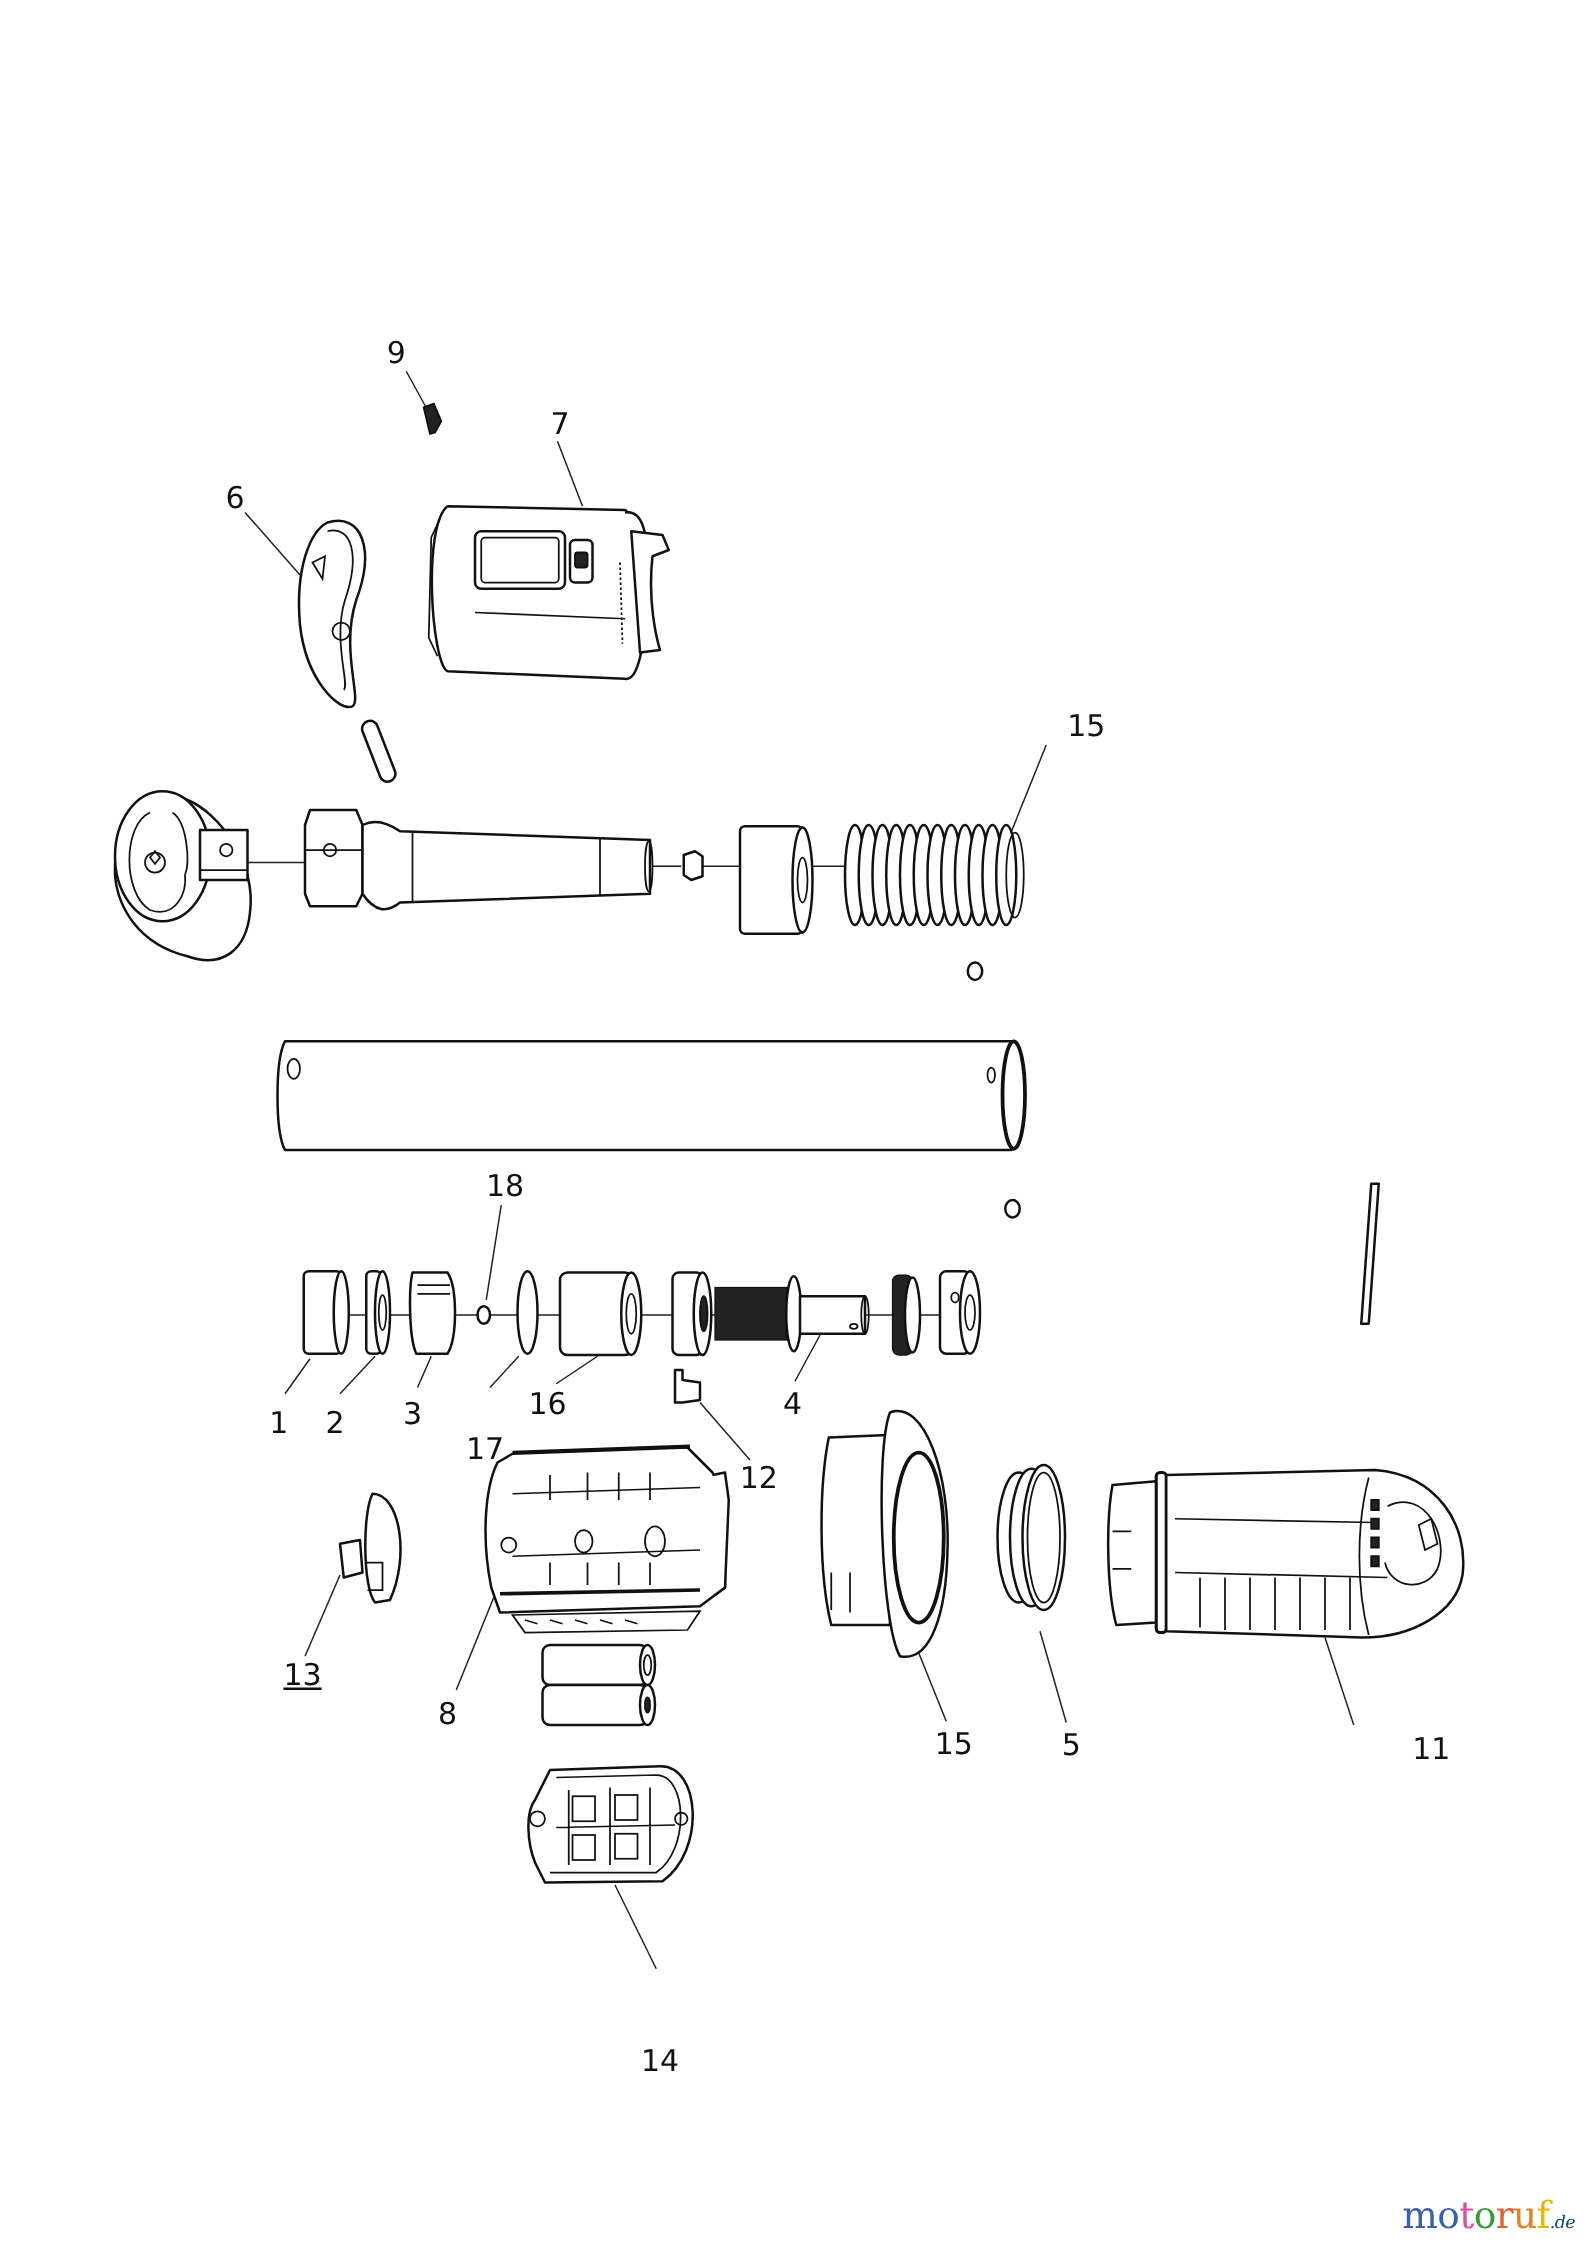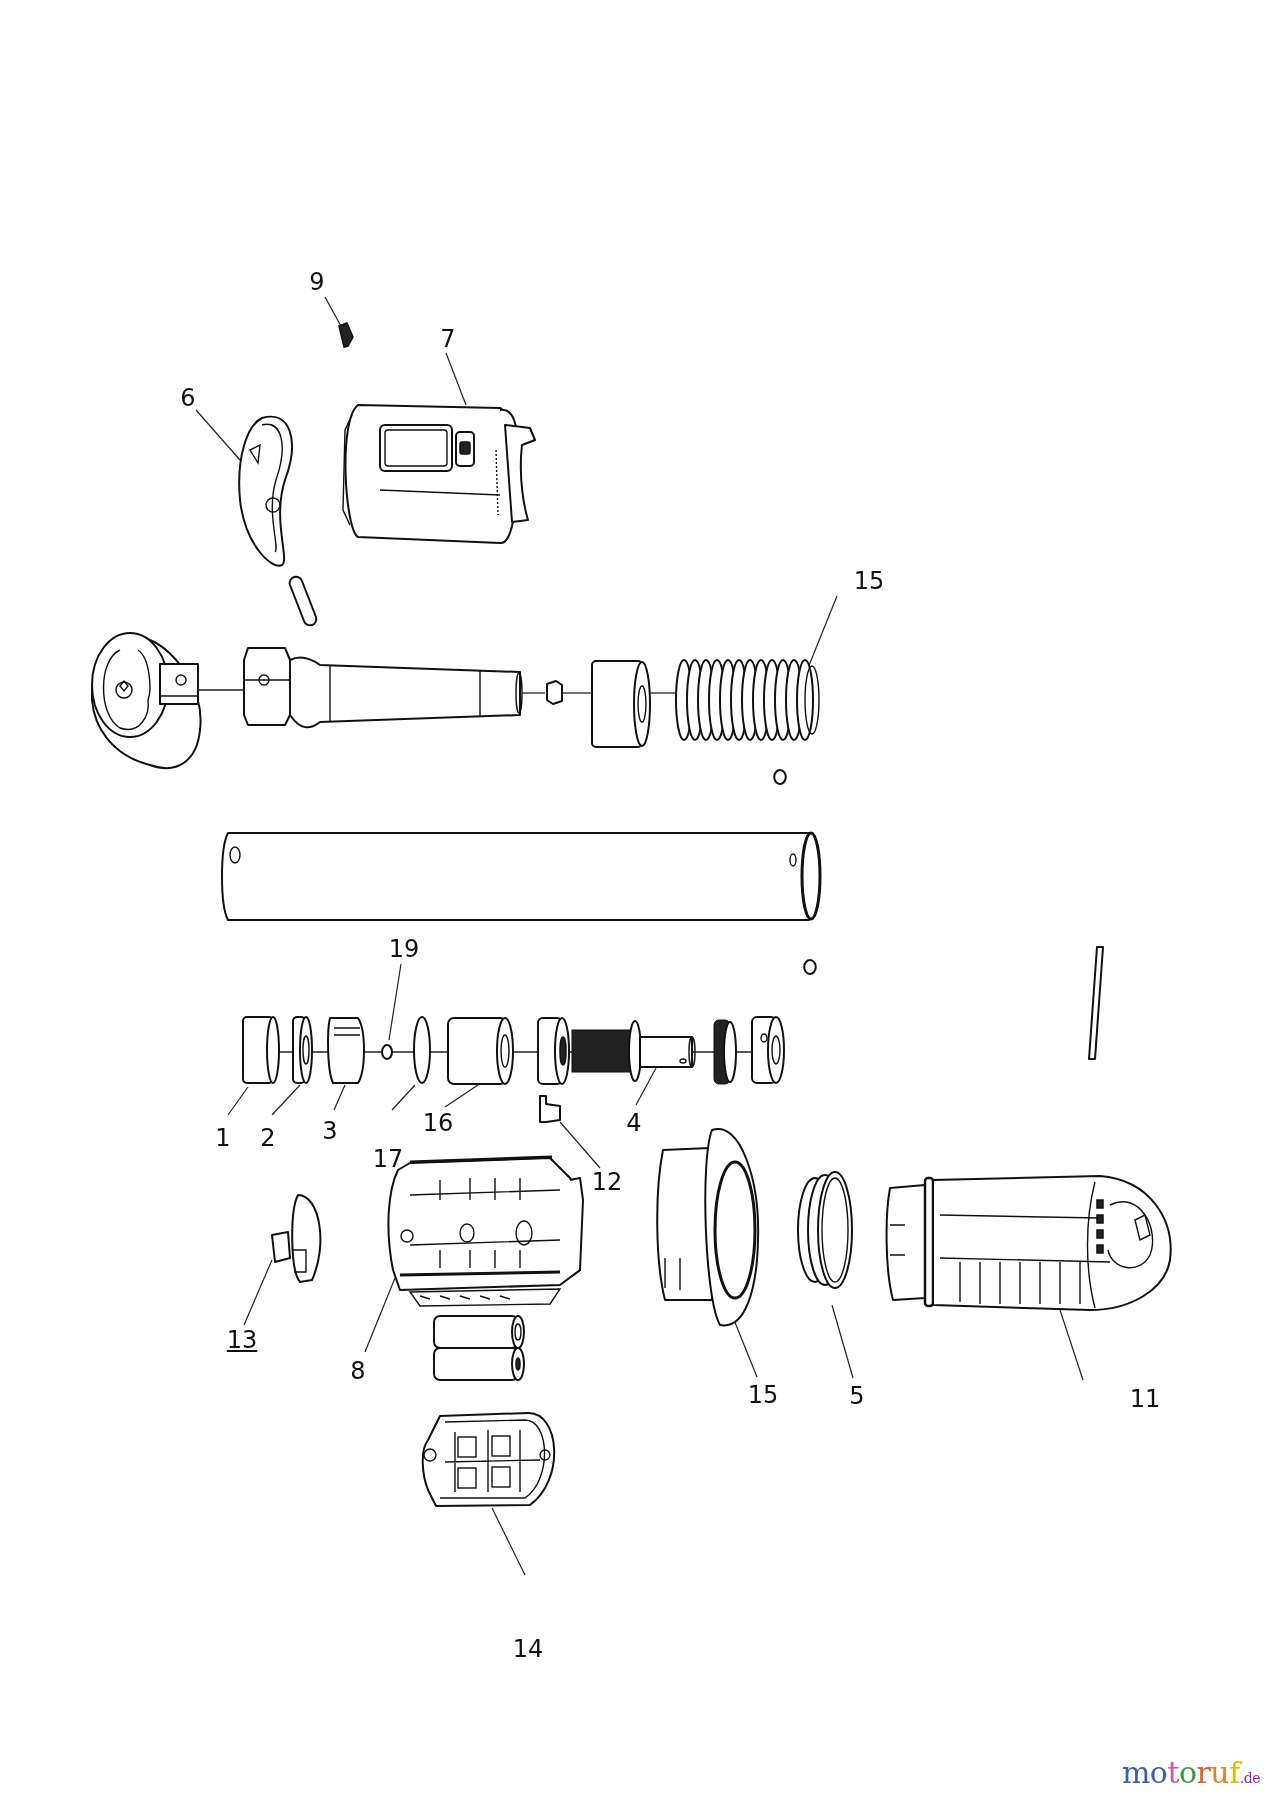--- a/index.html
+++ b/index.html
@@ -7,21 +7,21 @@
   #diagram { position:absolute; left:0; top:0; width:1272px; height:1800px; }
   .part { fill:#ffffff; stroke:#111111; stroke-width:2; stroke-linejoin:round; }
   .thin { fill:none; stroke:#111111; stroke-width:1.4; }
   .heavy { fill:#ffffff; stroke:#111111; stroke-width:3; }
   .dark { fill:#222222; stroke:#111111; stroke-width:1.5; }
   .leader { stroke:#222222; stroke-width:1.2; fill:none; }
   .axis { stroke:#222222; stroke-width:1.3; fill:none; }
   .lbl { position:absolute; font-size:24px; color:#111111; font-family:"DejaVu Sans", sans-serif; line-height:1; transform:translate(-50%,-50%); white-space:nowrap; }
   .logo { position:absolute; right:12px; bottom:10px; font-family:"DejaVu Serif", serif; font-size:30px; letter-spacing:-0.5px; }
   .logo span { display:inline-block;margin-top:36px; }
-  .logo .tld { font-size:14px; color:#a21caf; }
+  .logo .tld { font-size:14px; color:#0c4a6e;font-style:italic; }
 </style>
 </head>
 <body>
 
 <svg id="diagram" viewBox="0 0 1272 1800" xmlns="http://www.w3.org/2000/svg">
 
   <g>
     <line class="leader" x1="325" y1="297" x2="342" y2="328"></line>
     <path class="dark" d="M339 326 l8 -3 l6 14 l-5 9 l-4 1 z"></path>
   </g>
@@ -270,18 +270,18 @@
     <div class="lbl" style="left: 358px; top: 1371px;">8</div>
     <div class="lbl" style="left: 317px; top: 282px;">9</div>
     <div class="lbl" style="left: 763px; top: 1395px;">15</div>
     <div class="lbl" style="left: 1145px; top: 1399px;">11</div>
     <div class="lbl" style="left: 607px; top: 1182px; text-align: right;">12</div>
     <div class="lbl" style="left: 242px; top: 1340px; text-decoration: underline;">13</div>
     <div class="lbl" style="left: 528px; top: 1649px;">14</div>
     <div class="lbl" style="left: 869px; top: 581px;">15</div>
     <div class="lbl" style="left: 438px; top: 1123px; text-align: right;">16</div>
     <div class="lbl" style="left: 388px; top: 1123px; margin-top: 36px;">17</div>
-    <div class="lbl" style="left: 404px; top: 949px;">19</div>
+    <div class="lbl" style="left: 404px; top: 949px;">18</div>
   </div>
 
 <div class="logo">
   <span id="logo-letters"><span style="color: rgb(59, 95, 168);">m</span><span style="color: rgb(59, 95, 168);">o</span><span style="color: rgb(217, 82, 154);">t</span><span style="color: rgb(58, 154, 58);">o</span><span style="color: rgb(217, 101, 46);">r</span><span style="color: rgb(224, 132, 42);">u</span><span style="color: rgb(230, 184, 0);">f</span></span><span class="tld">.de</span>
 </div>
 
 </body></html>

